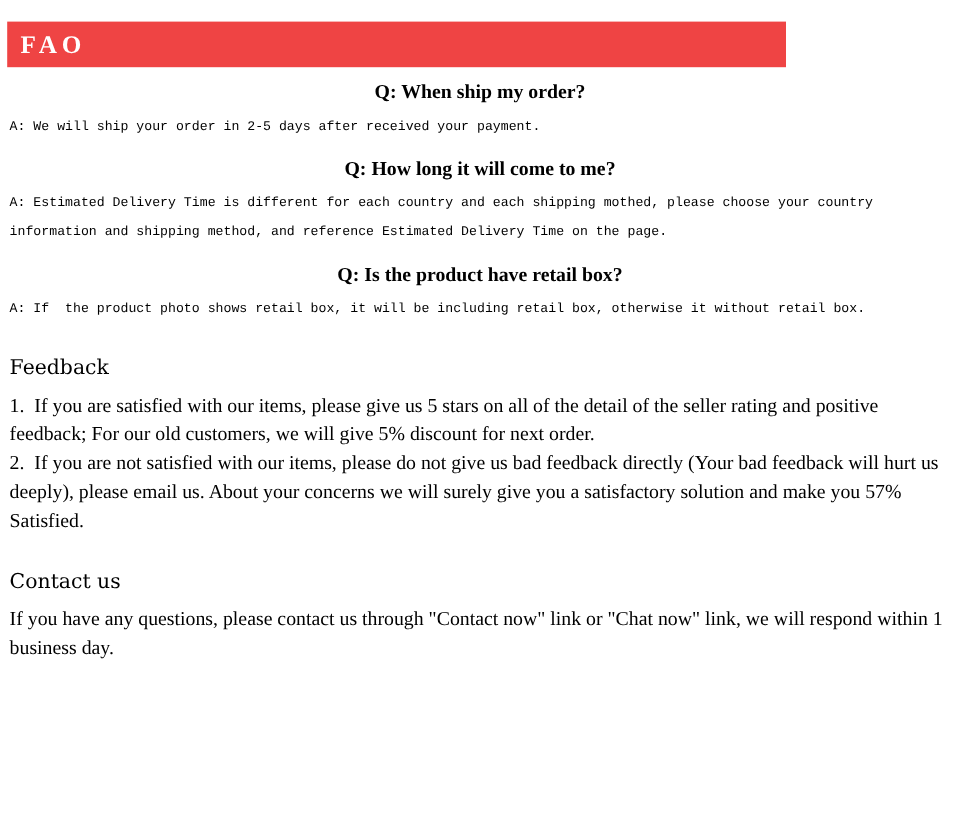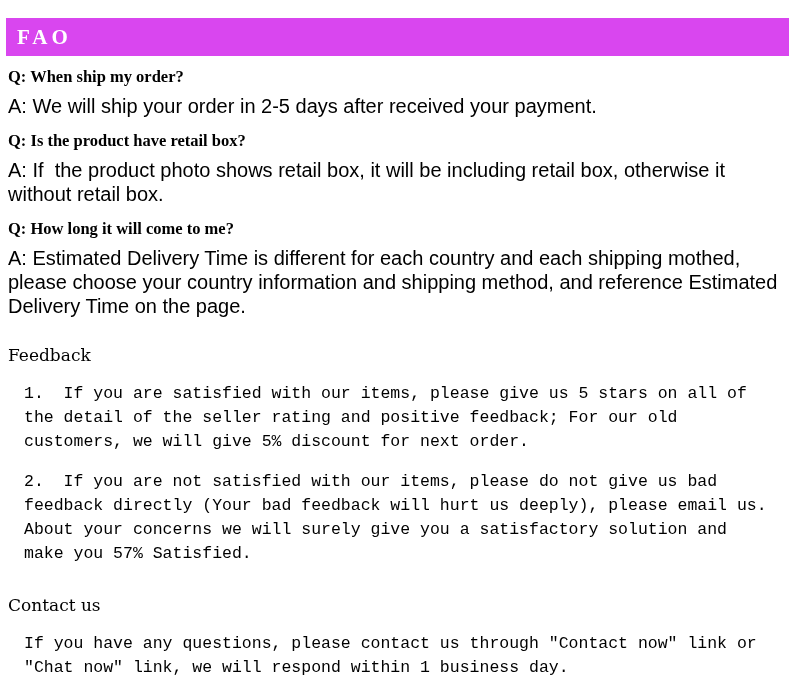--- a/index.html
+++ b/index.html
@@ -20,23 +20,23 @@
     width: 800px;
     height: 700px;
     box-sizing: border-box;
   }
 
   
   .title-bar {
     position: absolute;
     left: 6px;
     top: 18px;
-    width: 783px;
+    width: 649px;
     height: 38px;
-    background: #d946ef;
+    background: #ef4444;
     display: flex;
     align-items: center;
   }
   .title-bar-text {
     color: #ffffff;
     font-family: "Liberation Serif", "DejaVu Serif", serif;
     font-weight: bold;
     font-size: 21px;
     letter-spacing: 4px;
     padding-left: 11px;
@@ -54,49 +54,50 @@
   .qa-block {
     margin: 0 0 9px 0;
   }
   .q-line {
     font-family: "Liberation Serif", "DejaVu Serif", serif;
     font-weight: bold;
     font-size: 16.5px;
     line-height: 22px;
     margin: 0 0 6px 0;
     white-space: pre-wrap;
+    text-align: center;
   }
   .a-line {
-    font-family: Liberation Sans, sans-serif;
+    font-family: Liberation Mono, monospace;
     font-weight: normal;
-    font-size: 20px;
+    font-size: 11px;
     line-height: 24px;
     margin: 0 0 12px 0;
     white-space: pre-wrap;
   }
 
   
   .section-heading {
     font-family: "DejaVu Serif", "Liberation Serif", serif;
     font-weight: normal;
     font-size: 17px;
     line-height: 22px;
     margin: 0 0 8px 0;
   }
   .section-feedback {
     margin-top: 26px;
   }
   .section-contact {
     margin-top: 28px;
   }
   .para {
-    font-family: Liberation Mono, monospace;
+    font-family: Liberation Serif, serif;
     font-size: 16.5px;
     line-height: 24px;
-    margin: 16px;
+    margin: 0;
     white-space: pre-wrap;
   }
   .para + .para {
     margin-top: 0;
   }
 </style>
 </head>
 <body>
 
 <div class="page">
@@ -106,27 +107,27 @@
   </div>
 
   <div class="content">
 
     <div class="qa-block">
       <p class="q-line">Q: When ship my order?</p>
       <p class="a-line">A: We will ship your order in 2-5 days after received your payment.</p>
     </div>
 
     <div class="qa-block">
-      <p class="q-line">Q: Is the product have retail box?</p>
-      <p class="a-line">A: If  the product photo shows retail box, it will be including retail box, otherwise it without retail box.</p>
+      <p class="q-line">Q: How long it will come to me?</p>
+      <p class="a-line">A: Estimated Delivery Time is different for each country and each shipping mothed, please choose your country information and shipping method, and reference Estimated Delivery Time on the page.</p>
     </div>
 
     <div class="qa-block">
-      <p class="q-line">Q: How long it will come to me?</p>
-      <p class="a-line">A: Estimated Delivery Time is different for each country and each shipping mothed, please choose your country information and shipping method, and reference Estimated Delivery Time on the page.</p>
+      <p class="q-line">Q: Is the product have retail box?</p>
+      <p class="a-line">A: If  the product photo shows retail box, it will be including retail box, otherwise it without retail box.</p>
     </div>
 
     <div class="qa-block">
     </div>
 
     <div class="qa-block">
     </div>
 
     <h2 class="section-heading section-feedback">Feedback</h2>
     <p class="para">1.  If you are satisfied with our items, please give us 5 stars on all of the detail of the seller rating and positive feedback; For our old customers, we will give 5% discount for next order.</p>

